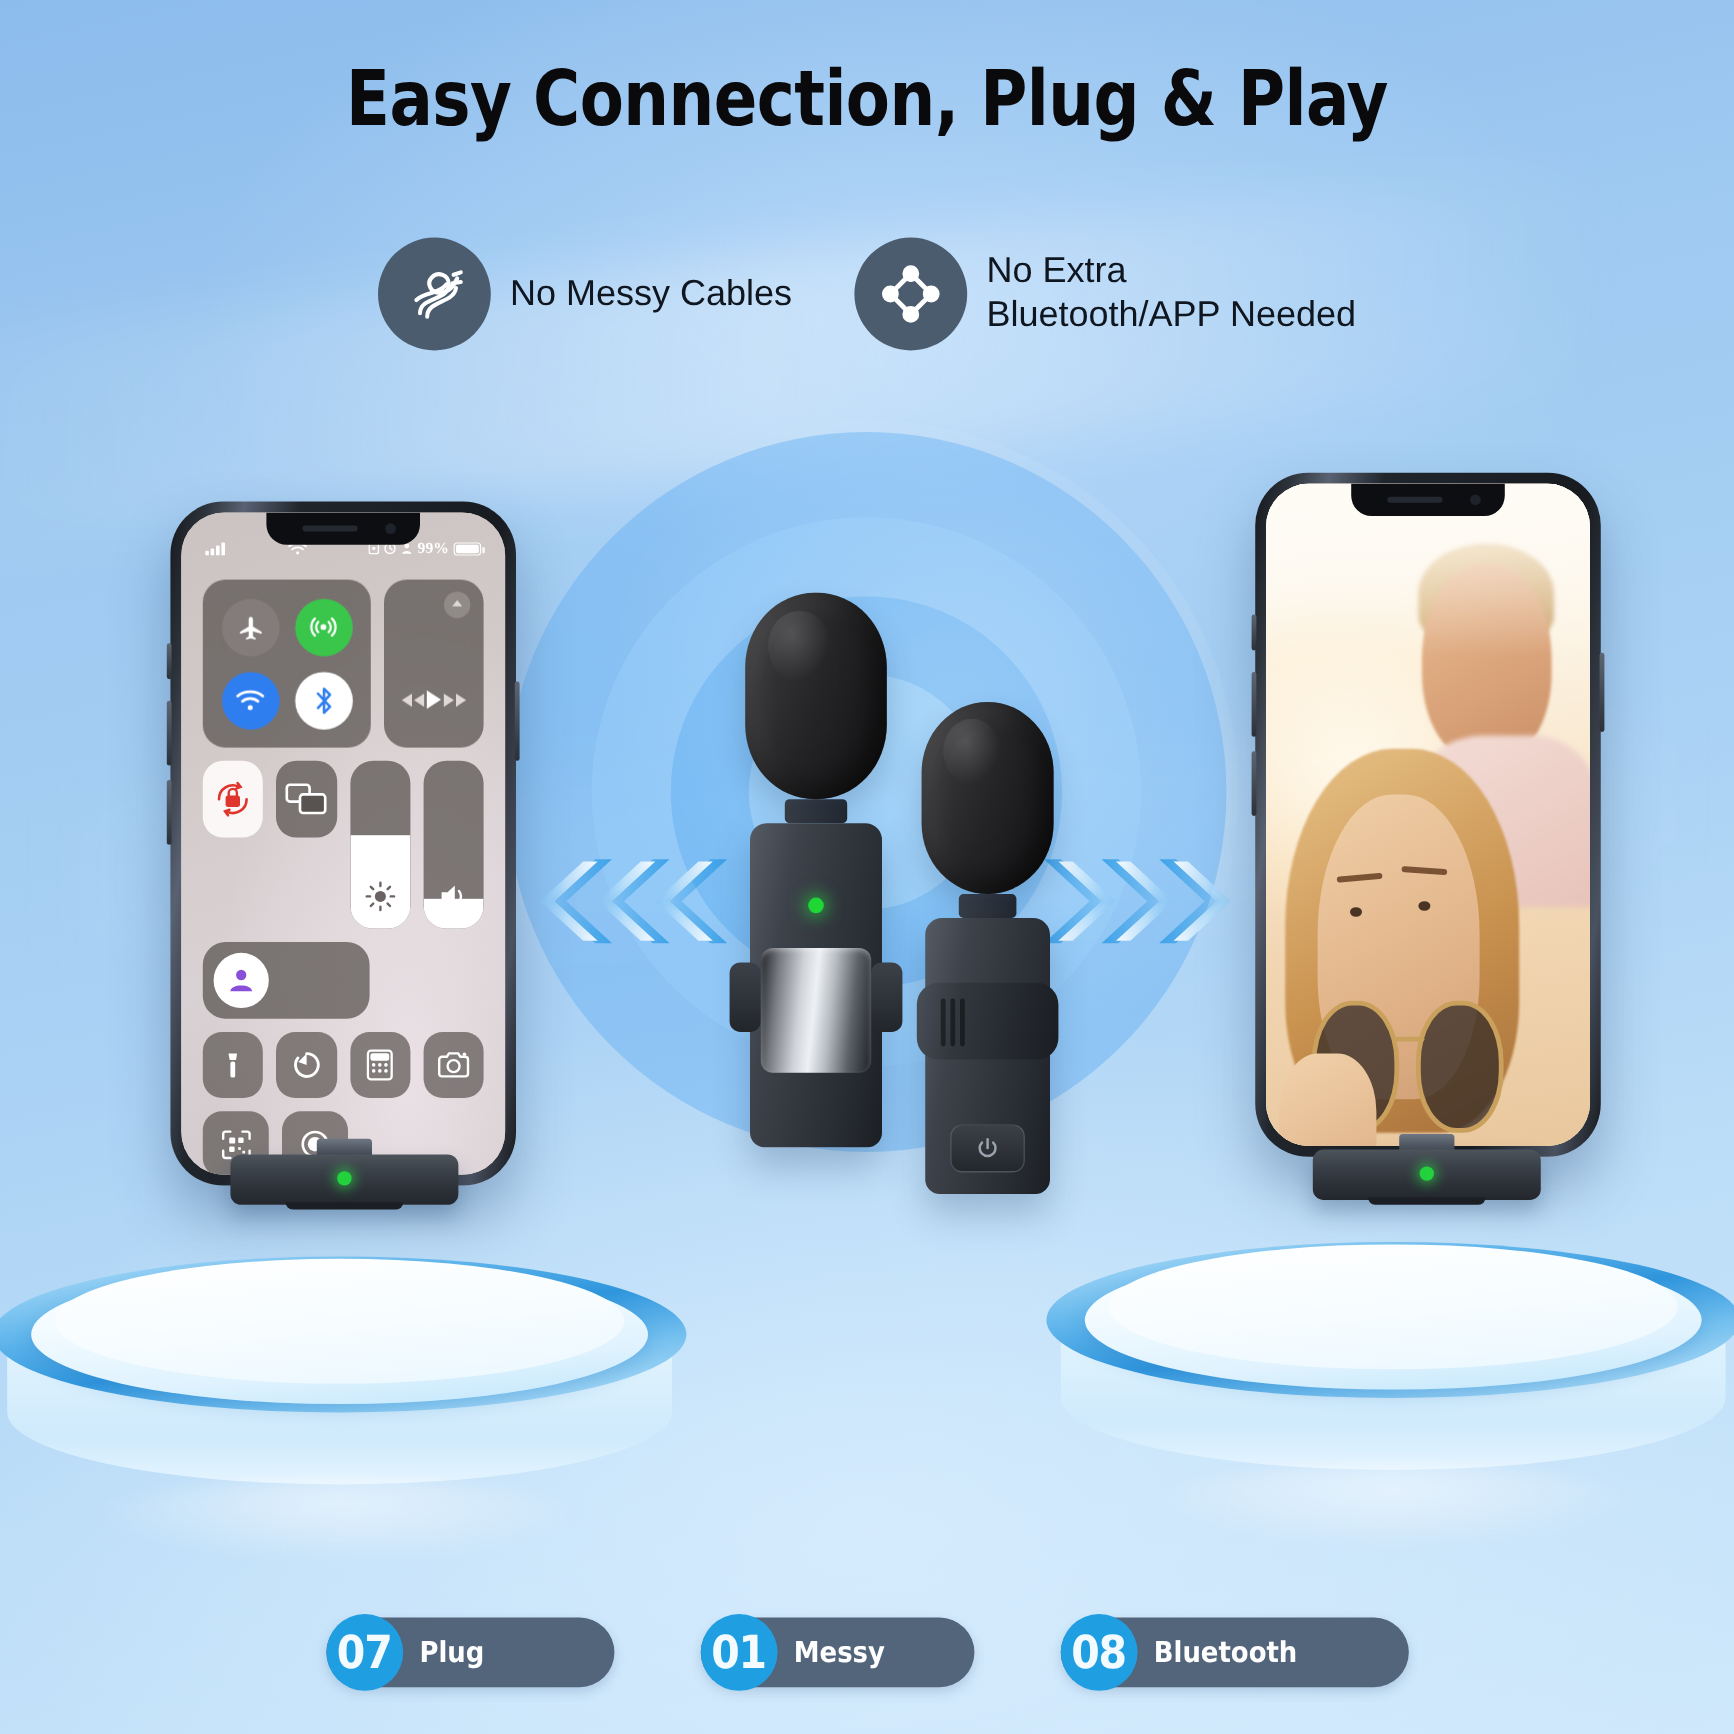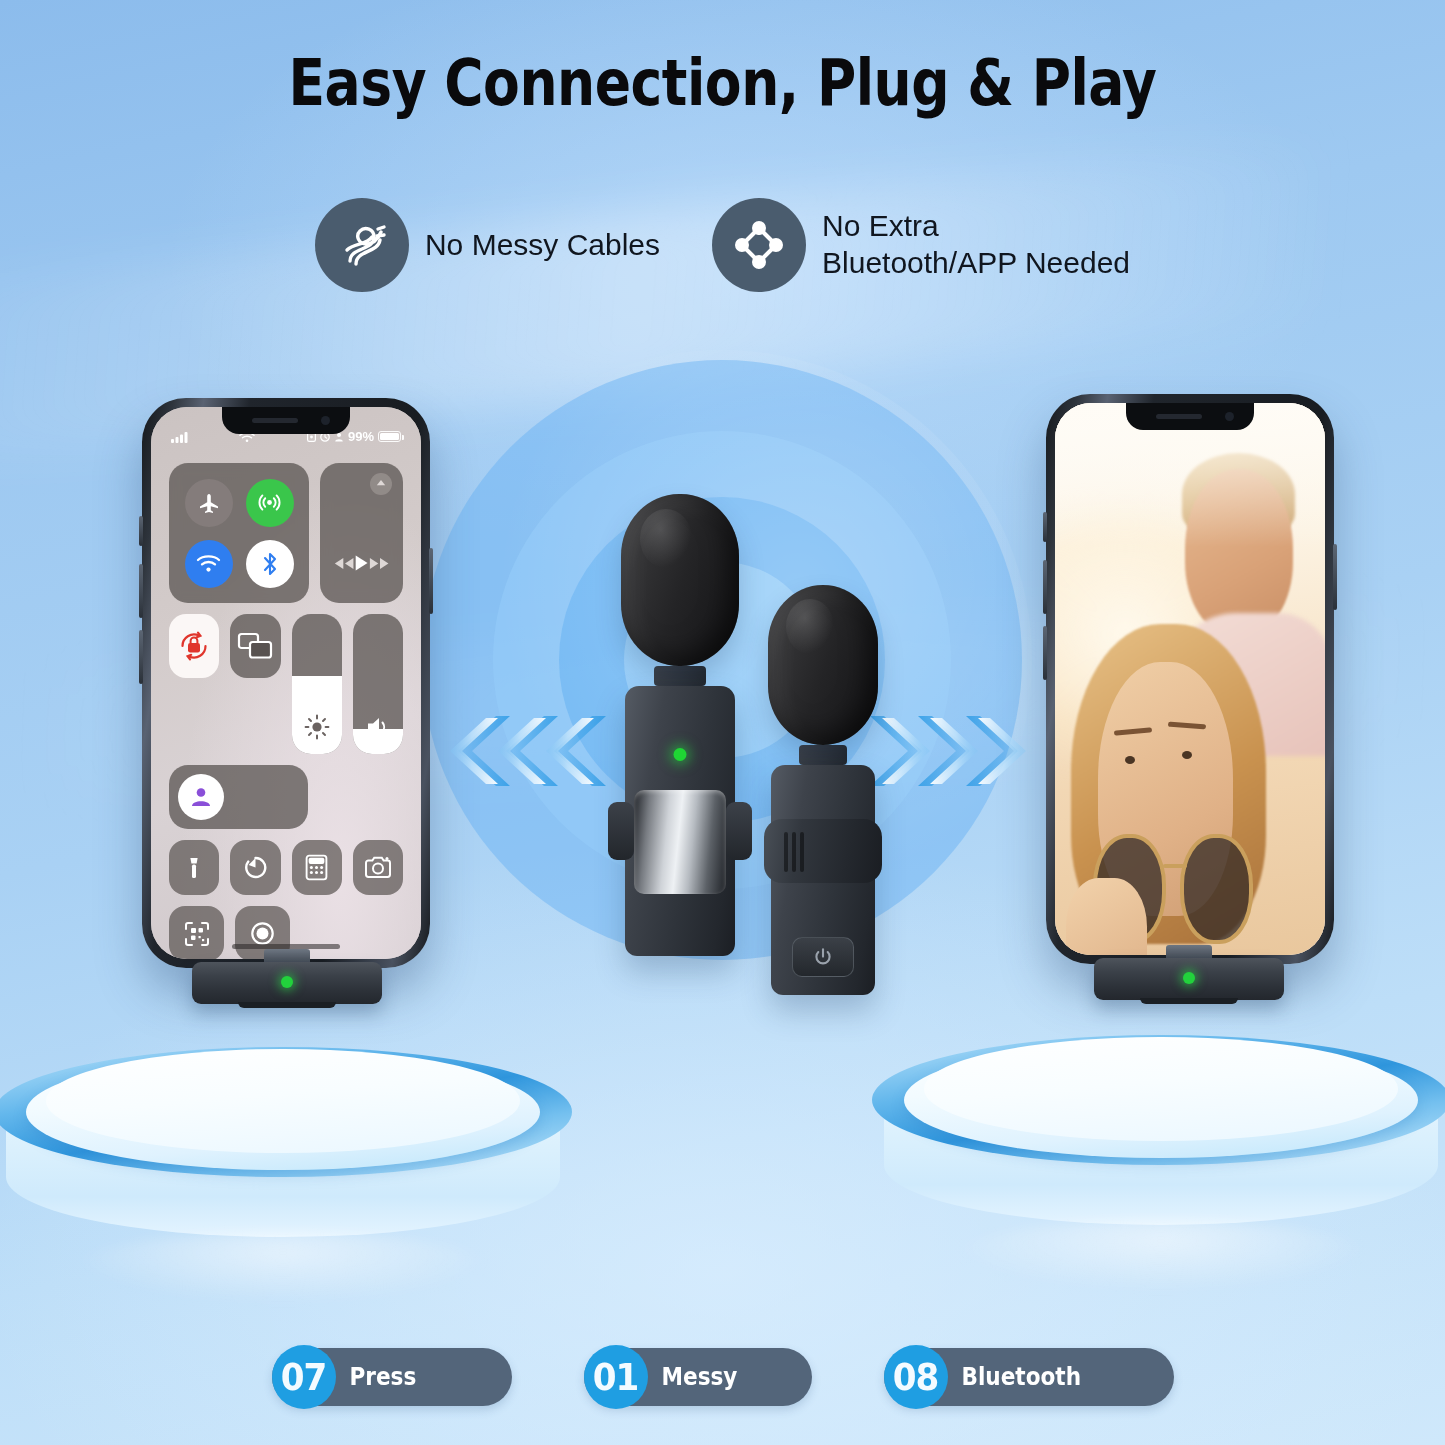--- a/index.html
+++ b/index.html
@@ -90,21 +90,21 @@
 
   
   .phone {
     position:absolute;
     width:288px; height:570px;
     border-radius:44px;
     background:linear-gradient(100deg,#15181c 0%, #2e343c 8%, #596272 16%, #20252c 28%, #181c21 72%, #4a5260 90%, #14171b 100%);
     padding:9px;
     box-shadow:0 26px 46px rgba(40,70,110,.34);
   }
-  .phone-left  { left:142px; top:398px; }
+  .phone-left  { left:142px; top:418px;font-family:Liberation Serif, serif; }
   .phone-right { left:1046px; top:394px; }
   .phone-screen {
     width:100%; height:100%; border-radius:36px; overflow:hidden; position:relative;
     background:#cfc8c7;
   }
   .notch {
     position:absolute; top:0; left:50%; transform:translateX(-50%);
     width:128px; height:27px; background:#0c0e11;
     border-bottom-left-radius:17px; border-bottom-right-radius:17px;
     z-index:6;
@@ -744,21 +744,21 @@
     <div class="led"></div>
     <div class="foot"></div>
   </div>
 
 </div>
 
 <div class="steps">
 
   <div class="step s1">
     <div class="pill">
-      <span class="lbl">Press</span>
+      <span class="lbl">Plug</span>
     </div>
     <div class="num">07</div>
   </div>
 
   <div class="step s2">
     <div class="pill">
       <span class="lbl">Messy</span>
     </div>
     <div class="num">01</div>
   </div>

